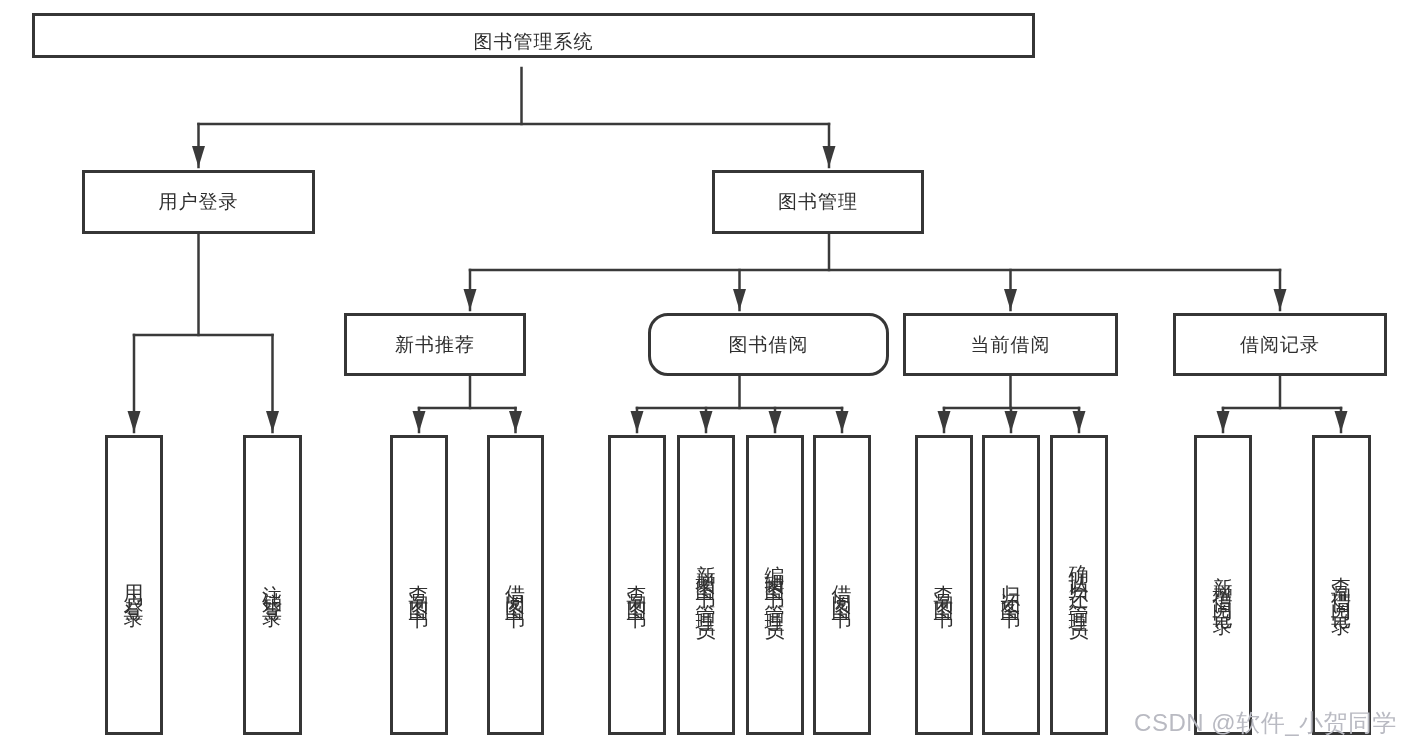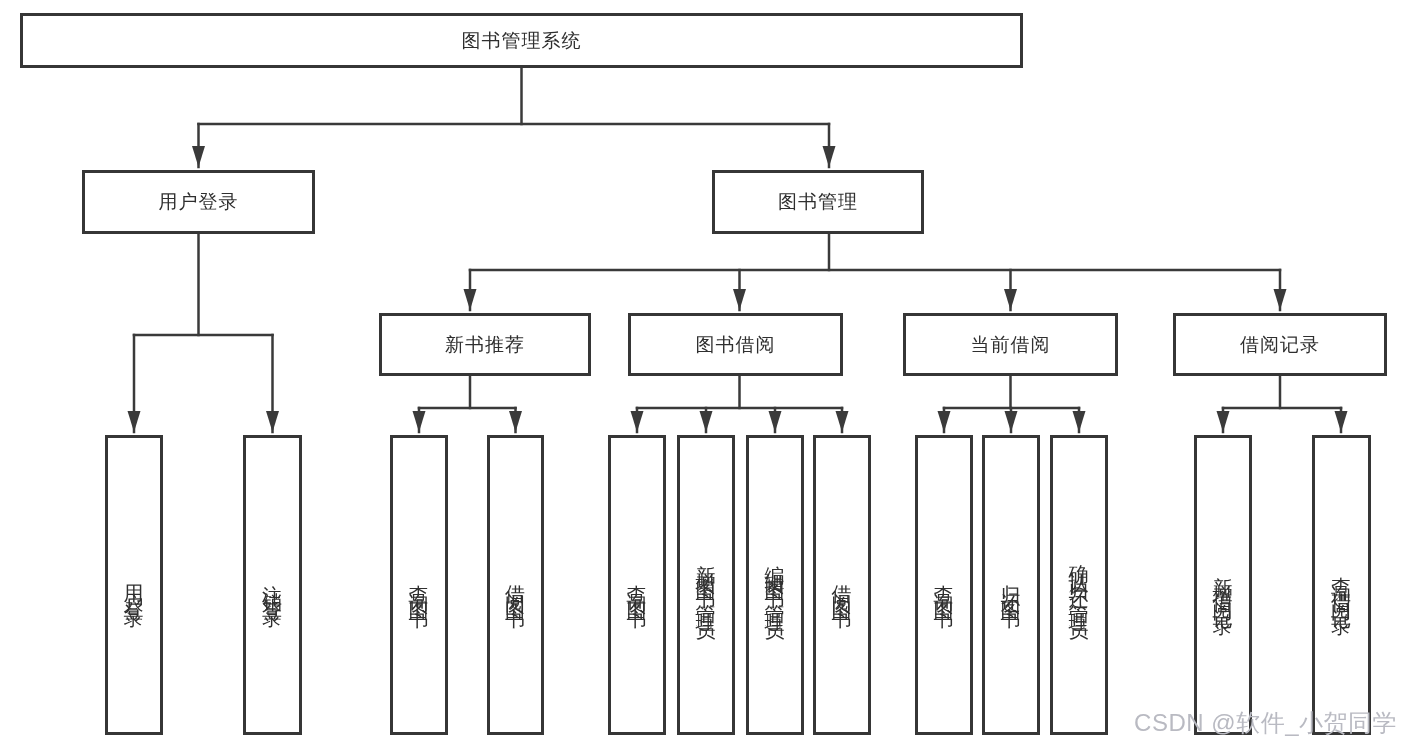--- a/index.html
+++ b/index.html
@@ -86,35 +86,35 @@
     <line x1="944" y1="408" x2="944" y2="432" marker-end="url(#arw)"></line>
     <line x1="1011" y1="408" x2="1011" y2="432" marker-end="url(#arw)"></line>
     <line x1="1079" y1="408" x2="1079" y2="432" marker-end="url(#arw)"></line>
 
     <line x1="1280" y1="376" x2="1280" y2="408"></line>
     <line x1="1223" y1="408" x2="1341" y2="408"></line>
     <line x1="1223" y1="408" x2="1223" y2="432" marker-end="url(#arw)"></line>
     <line x1="1341" y1="408" x2="1341" y2="432" marker-end="url(#arw)"></line>
   </svg>
 
-  <div class="box" style="left:20px;top:13px;width:1003px;height:55px;">
+  <div class="box" style="left:32px;top:13px;width:1003px;height:45px;align-items:flex-end;">
     <span>图书管理系统</span>
   </div>
 
   <div class="box" style="left:82px;top:170px;width:233px;height:64px;">
     <span>用户登录</span>
   </div>
   <div class="box" style="left:712px;top:170px;width:212px;height:64px;">
     <span>图书管理</span>
   </div>
 
-  <div class="box" style="left:379px;top:313px;width:212px;height:63px;">
+  <div class="box" style="left:344px;top:313px;width:182px;height:63px;">
     <span>新书推荐</span>
   </div>
-  <div class="box" style="left:628px;top:313px;width:215px;height:63px;">
+  <div class="box" style="left:648px;top:313px;width:241px;height:63px;border-radius:20px;">
     <span>图书借阅</span>
   </div>
   <div class="box" style="left:903px;top:313px;width:215px;height:63px;font-family:Liberation Serif, serif;">
     <span>当前借阅</span>
   </div>
   <div class="box" style="left:1173px;top:313px;width:214px;height:63px;">
     <span>借阅记录</span>
   </div>
 
   <div class="leaf" style="left:105px;top:435px;width:58px;height:300px;">

